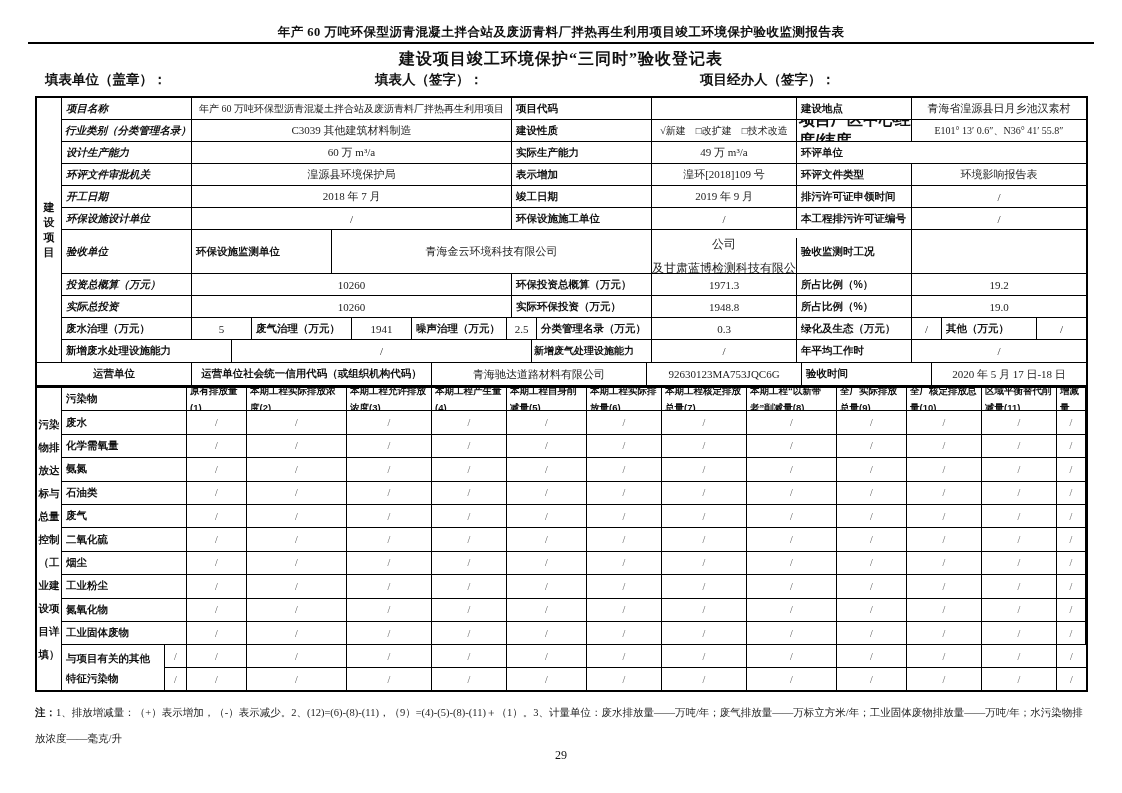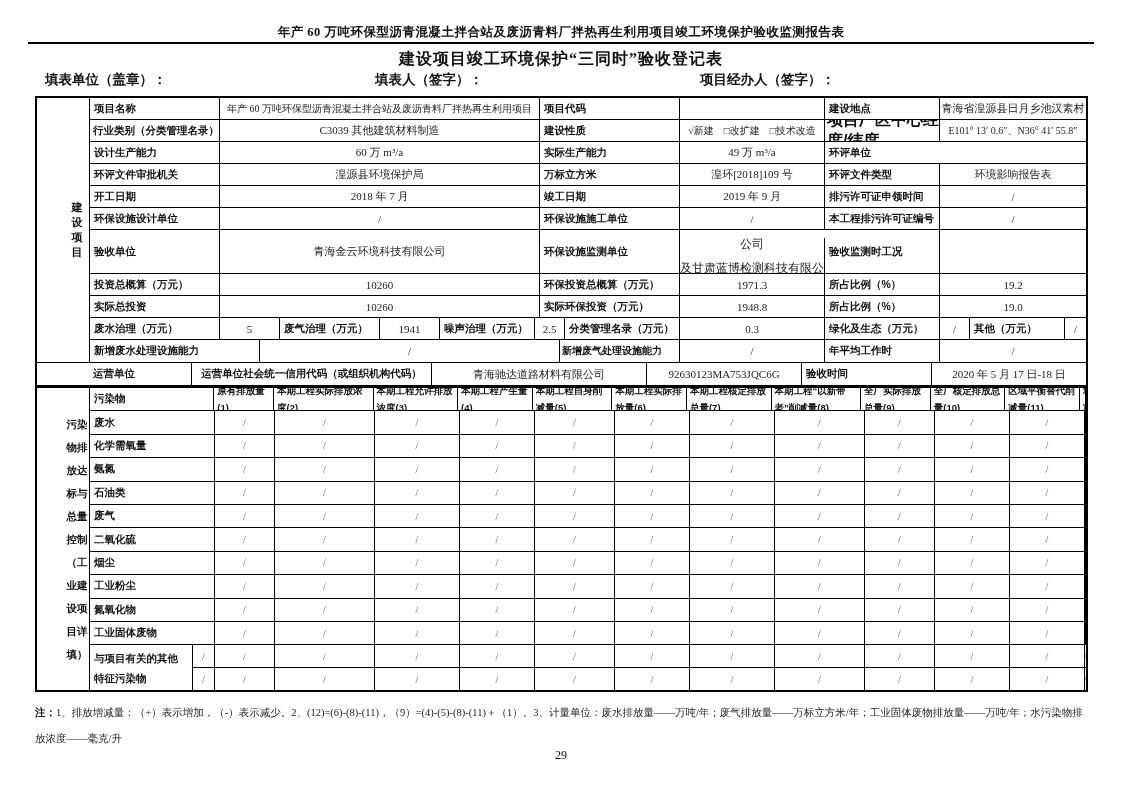--- a/index.html
+++ b/index.html
@@ -24,26 +24,26 @@
   .lb{font-family:"Liberation Sans","DejaVu Sans",sans-serif;font-weight:bold;
       justify-content:flex-start;text-align:left;padding-left:4px;font-size:10.5px;}
   .lbc{justify-content:center;text-align:center;padding-left:0;}
   .v{color:#222;}
   .mline{white-space:pre-line;font-size:12px;line-height:2;margin-top:8px;}
 
   
   .t1{position:absolute;left:35px;top:96px;width:1053px;border:2px solid #000;
       display:flex;flex-direction:column;background:#fff;}
   .t1-main{display:flex;border-bottom:1px solid #000;}
-  .vcol{width:25px;border-right:1px solid #000;display:flex;align-items:center;justify-content:center;margin-left:28px;}
+  .vcol{width:25px;border-right:1px solid #000;display:flex;align-items:center;justify-content:center;}
   .vtext{display:block;width:14px;word-break:break-all;line-height:15px;font-size:11px;
          font-weight:bold;font-family:"Liberation Sans","DejaVu Sans",sans-serif;text-align:center;}
   .t1-rows{flex:1;display:flex;flex-direction:column;min-width:0;}
   .t1-rows .tblrow:last-child{border-bottom:none;}
-  .w-l1{width:130px;} .w-v1{width:320px;} .w-l2{width:140px;} .w-v2{width:145px;}
+  .w-l1{width:130px;font-style:italic;} .w-v1{width:320px;} .w-l2{width:140px;} .w-v2{width:145px;}
   .w-l3{width:115px;} .w-v3{flex:1;}
   .h44{height:44px;}
   .r12{border-bottom:none;}
 
   
   .t2{position:absolute;left:35px;top:386px;width:1053px;height:306px;border:2px solid #000;
       display:flex;background:#fff;}
   .t2 .vcol{align-items:center;}
   .vtext2{display:block;width:23px;word-break:break-all;line-height:23px;font-size:10.5px;
           font-weight:bold;font-family:"Liberation Sans","DejaVu Sans",sans-serif;text-align:center;}
@@ -108,21 +108,21 @@
           <div class="c lb w-l1">设计生产能力</div>
           <div class="c v w-v1">60 万 m³/a</div>
           <div class="c lb w-l2">实际生产能力</div>
           <div class="c v w-v2">49 万 m³/a</div>
           <div class="c lb w-l3">环评单位</div>
         </div>
 
         <div class="tblrow">
           <div class="c lb w-l1">环评文件审批机关</div>
           <div class="c v w-v1">湟源县环境保护局</div>
-          <div class="c lb w-l2">万标立方米</div>
+          <div class="c lb w-l2">表示增加</div>
           <div class="c v w-v2">湟环[2018]109 号</div>
           <div class="c lb w-l3">环评文件类型</div>
           <div class="c v w-v3">环境影响报告表</div>
         </div>
 
         <div class="tblrow">
           <div class="c lb w-l1">开工日期</div>
           <div class="c v w-v1">2018 年 7 月</div>
           <div class="c lb w-l2">竣工日期</div>
           <div class="c v w-v2">2019 年 9 月</div>
@@ -134,22 +134,22 @@
           <div class="c lb w-l1">环保设施设计单位</div>
           <div class="c v w-v1">/</div>
           <div class="c lb w-l2">环保设施施工单位</div>
           <div class="c v w-v2">/</div>
           <div class="c lb w-l3">本工程排污许可证编号</div>
           <div class="c v w-v3">/</div>
         </div>
 
         <div class="tblrow h44">
           <div class="c lb w-l1">验收单位</div>
+          <div class="c lb w-l2">环保设施监测单位</div>
           <div class="c v w-v1">青海金云环境科技有限公司</div>
-          <div class="c lb w-l2">环保设施监测单位</div>
           <div class="c v w-v2 mline">海西中科生态环境监测有限公司
 及甘肃蓝博检测科技有限公司</div>
           <div class="c lb w-l3">验收监测时工况</div>
           <div class="c v w-v3"></div>
         </div>
 
         <div class="tblrow">
           <div class="c lb w-l1">投资总概算（万元）</div>
           <div class="c v w-v1">10260</div>
           <div class="c lb w-l2">环保投资总概算（万元）</div>

